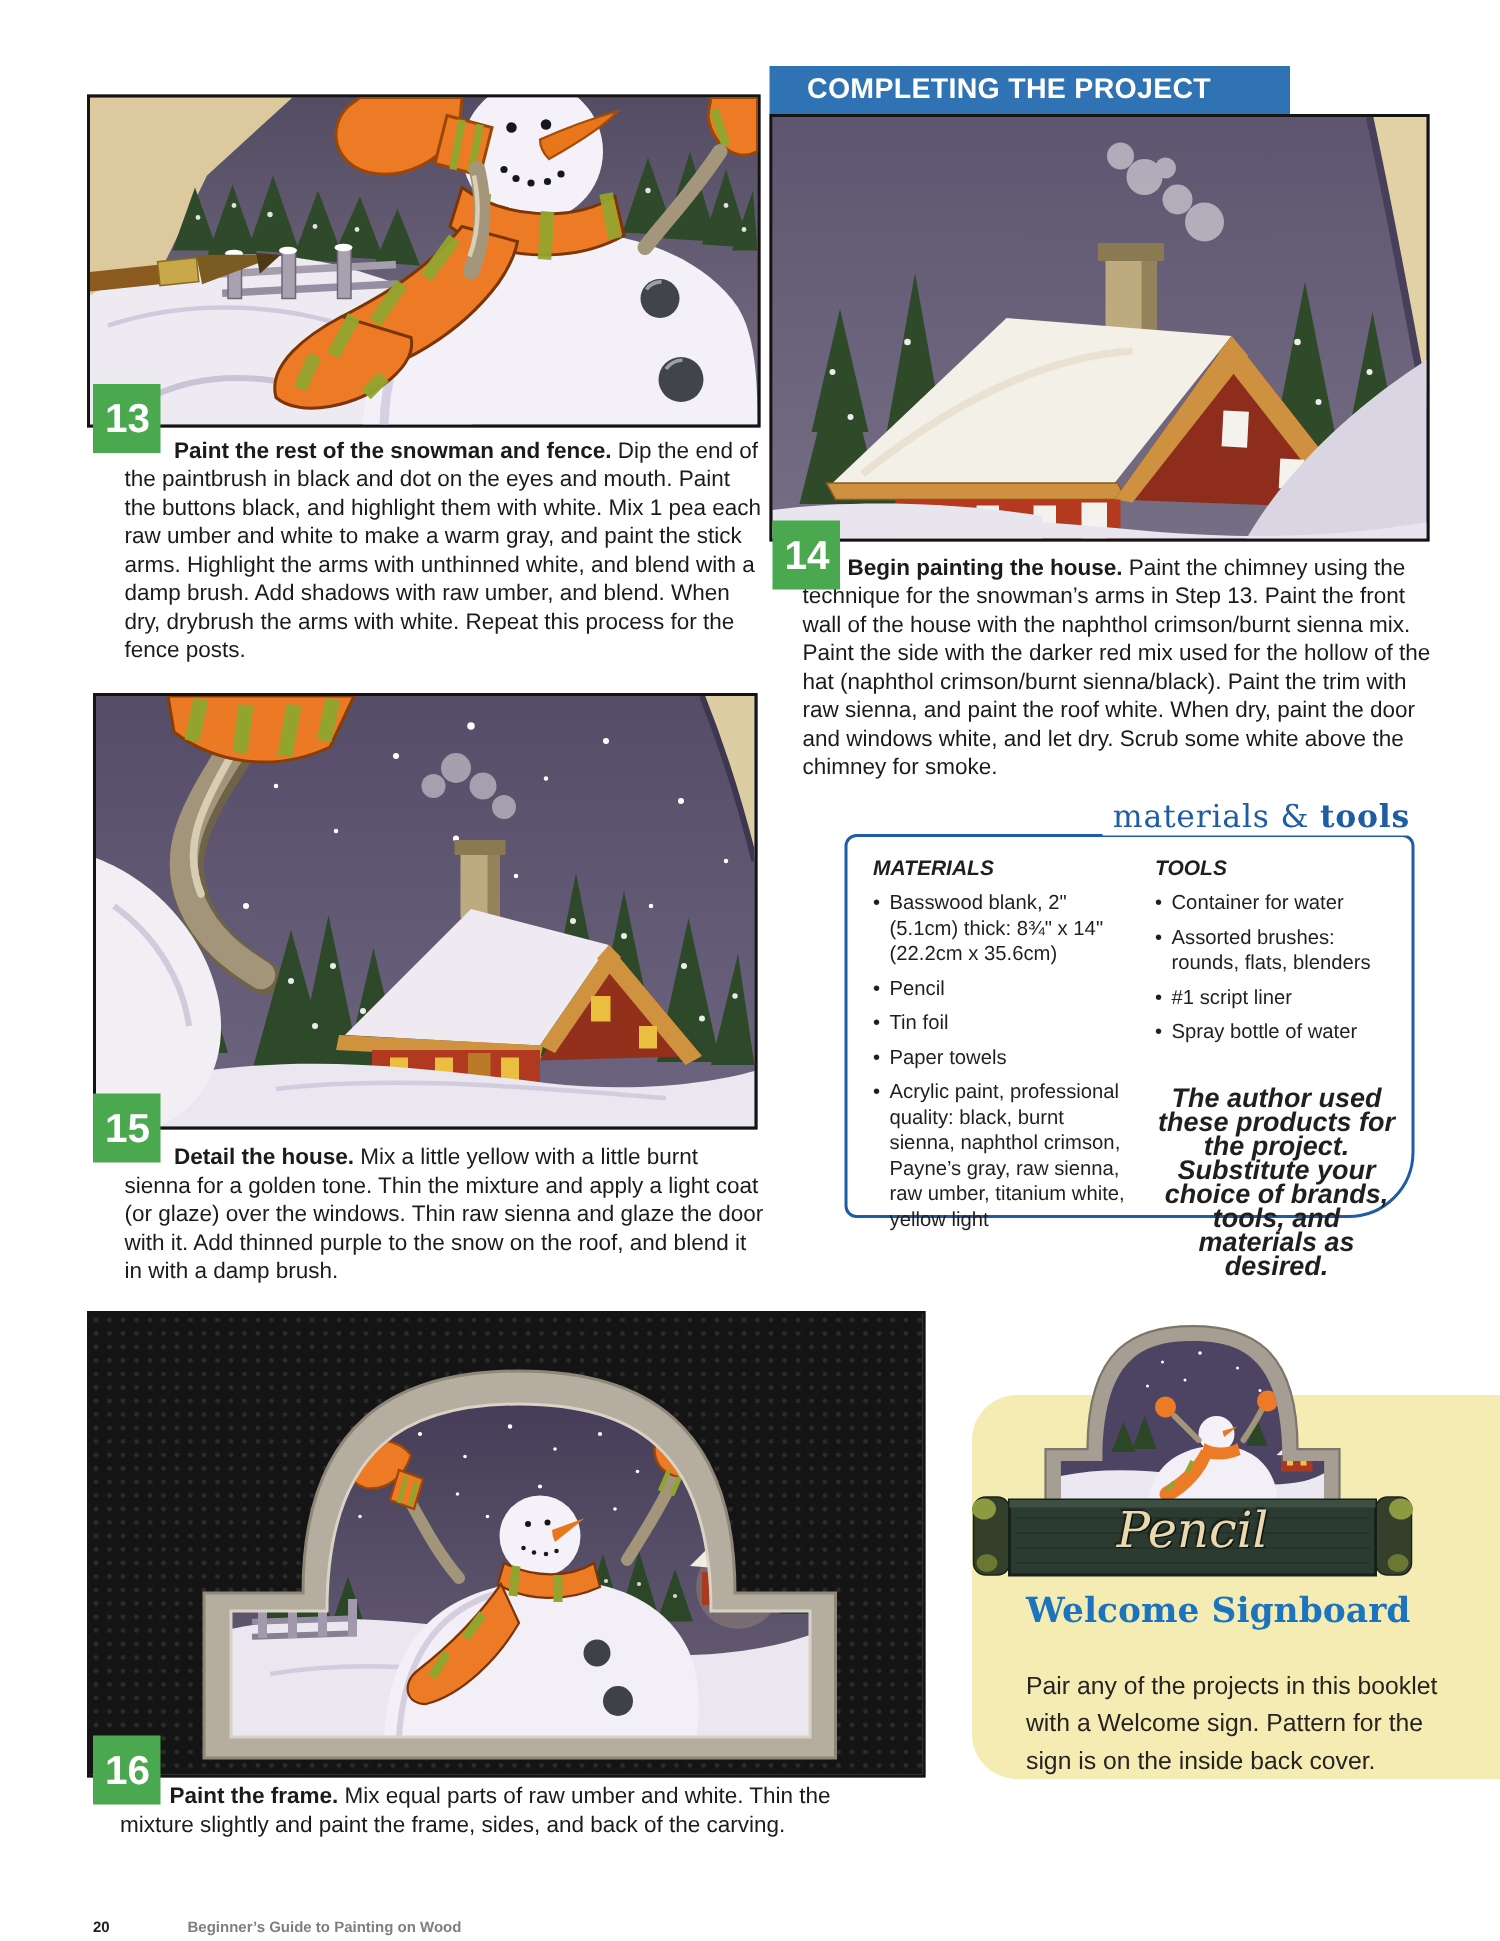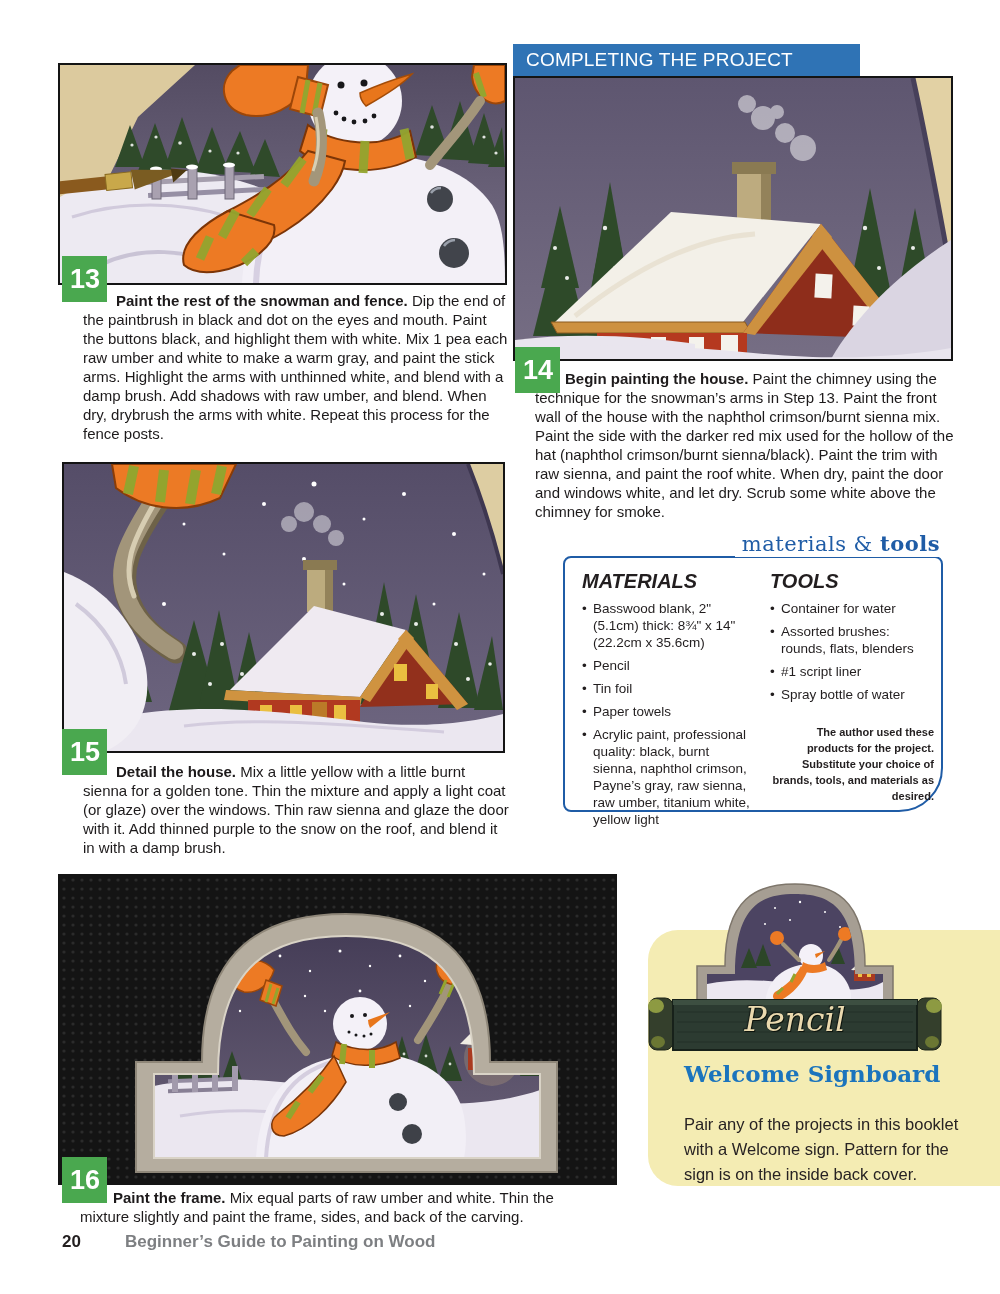--- a/index.html
+++ b/index.html
@@ -6,47 +6,47 @@
   #page{position:relative;width:1000px;height:1294px;background:#ffffff;overflow:hidden;
         font-family:"Liberation Sans",sans-serif;color:#221e1f;}
   .photo{position:absolute;border:2px solid #141414;box-sizing:border-box;background:#6a6179;}
   .photo svg{display:block;}
   .badge{position:absolute;width:45px;height:46px;background:#4aa84f;color:#fff;
          font-weight:bold;font-size:27px;line-height:46px;padding-left:8px;box-sizing:border-box;z-index:6;}
   .step-text{position:absolute;font-size:15px;line-height:19px;color:#1d1a1b;}
   .step-text p{margin:0;text-indent:33px;}
   .step-text .t{font-weight:bold;}
   .section-header{position:absolute;left:513px;top:44px;width:347px;height:32px;background:#2f73b5;
-        color:#ffffff;font-weight:normal;font-size:19px;line-height:32px;padding-left:13px;
+        color:#ffffff;font-weight:bold;font-size:19px;line-height:32px;padding-left:25px;
         box-sizing:border-box;letter-spacing:.2px;z-index:5;}
   
   .mt-box{position:absolute;left:563px;top:556px;width:380px;height:256px;border:2.5px solid #1f5ca6;
         border-radius:8px 8px 44px 8px;background:#fff;box-sizing:border-box;}
   .mt-title{position:absolute;right:-3px;top:-27px;font-family:"DejaVu Serif",serif;font-size:21px;
         color:#1f5ca6;background:#fff;padding:0 4px 1px 7px;letter-spacing:.5px;}
   .mt-title .b{font-weight:bold;}
   .mt-col{position:absolute;top:12px;}
-  .mt-col h4{margin:0 0 7px 0;font-size:20px;font-style:italic;font-weight:bold;color:#221e1f;}
+  .mt-col h4{margin:0 0 7px 0;font-size:14px;font-style:italic;font-weight:bold;color:#221e1f;}
   .mt-col ul{margin:0;padding:0;list-style:none;}
   .mt-col li{position:relative;padding-left:11px;font-size:13.5px;line-height:17px;margin-bottom:6px;}
   .mt-col li::before{content:"\2022";position:absolute;left:0;top:0;}
-  .mt-note{position:absolute;left:203px;top:166px;width:166px;font-size:11px;line-height:16px;
-        font-weight:bold;text-align:right;color:#221e1f;}
+  .mt-note{position:absolute;left:203px;top:166px;width:166px;font-size:18px;line-height:16px;
+        font-style:italic;font-weight:bold;text-align:center;color:#221e1f;}
   
   .welcome-card{position:absolute;left:648px;top:930px;width:352px;height:256px;background:#f4ecb3;
         border-radius:30px 0 0 30px;z-index:1;}
   .welcome-heading{position:absolute;left:684px;top:1060px;font-family:"DejaVu Serif",serif;
         font-weight:bold;font-size:23px;color:#1b74bd;z-index:3;}
   .welcome-body{position:absolute;left:684px;top:1112px;width:292px;font-size:16.5px;line-height:25px;
         color:#272223;z-index:3;}
   .signboard{position:absolute;left:645px;top:872px;width:300px;height:182px;z-index:2;}
   .banner-text{position:absolute;left:673px;top:1000px;width:244px;text-align:center;z-index:3;
         font-family:"DejaVu Serif",serif;font-style:italic;font-size:33px;color:#ead9ae;
         text-shadow:1px 1px 0 #0d140d, -1px -1px 1px rgba(0,0,0,.5);}
-  .footer{position:absolute;top:1232px;font-size:17px;font-weight:bold;}
+  .footer{position:absolute;top:1280px;font-size:10px;font-weight:bold;}
   .footer-num{left:62px;color:#221e1f;}
   .footer-title{left:105px;color:#7d7f82;margin-left:20px;}
 </style>
 </head>
 <body>
 
 <div id="page">
 
   <div class="photo" style="left:58px;top:63px;width:449px;height:222px;">
     <svg width="445" height="218" viewBox="0 0 445 218">

